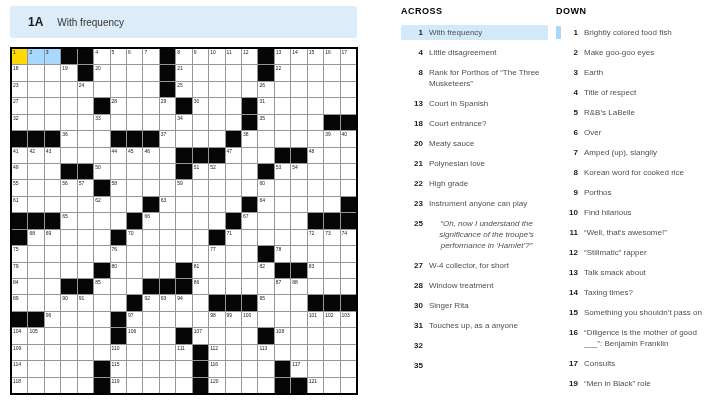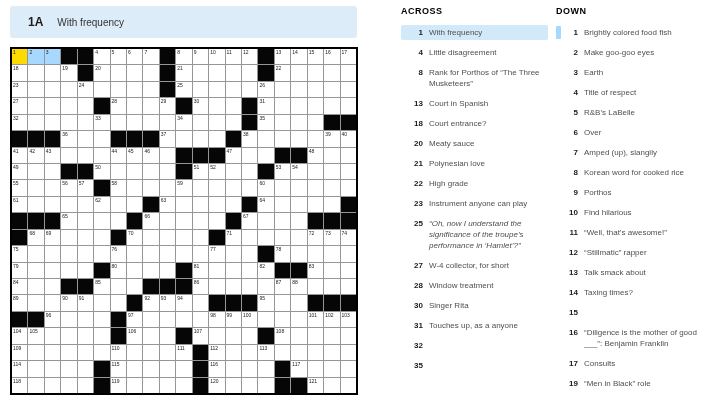--- a/index.html
+++ b/index.html
@@ -57,21 +57,21 @@
     margin-bottom: 5px;
     border-radius: 2px;
   }
   .clue .cnum {
     width: 18px; flex: 0 0 18px; text-align: right;
     font-size: 8px; font-weight: bold; color: #1b1b1b;
     padding-right: 6px; line-height: 11px;
   }
   .clue .ctext { font-size: 8px; color: #4f4f4f; line-height: 11px; }
   .clue.selected { background: var(--sel-bg); }
-  .clue.italic .ctext { font-style: italic; }
+  .clue.italic .ctext { font-style: italic; text-align: center; }
   .cross-ind {
     position: absolute; left: 0; top: 1px; bottom: 1px;
     width: 5px; border-radius: 1px;
     background: var(--cell-word);
   }
 </style>
 </head>
 <body>
 
 <div class="clue-bar">
@@ -890,20 +890,21 @@
       <div class="clue">
         <span class="cnum">13</span>
         <span class="ctext">Talk smack about</span>
       </div>
       <div class="clue">
         <span class="cnum">14</span>
         <span class="ctext">Taxing times?</span>
       </div>
       <div class="clue">
         <span class="cnum">15</span>
+        <span class="ctext">Something you shouldn’t pass on</span>
       </div>
       <div class="clue">
         <span class="cnum">16</span>
         <span class="ctext">“Diligence is the mother of good ___”: Benjamin Franklin</span>
       </div>
       <div class="clue">
         <span class="cnum">17</span>
         <span class="ctext">Consults</span>
       </div>
       <div class="clue">

